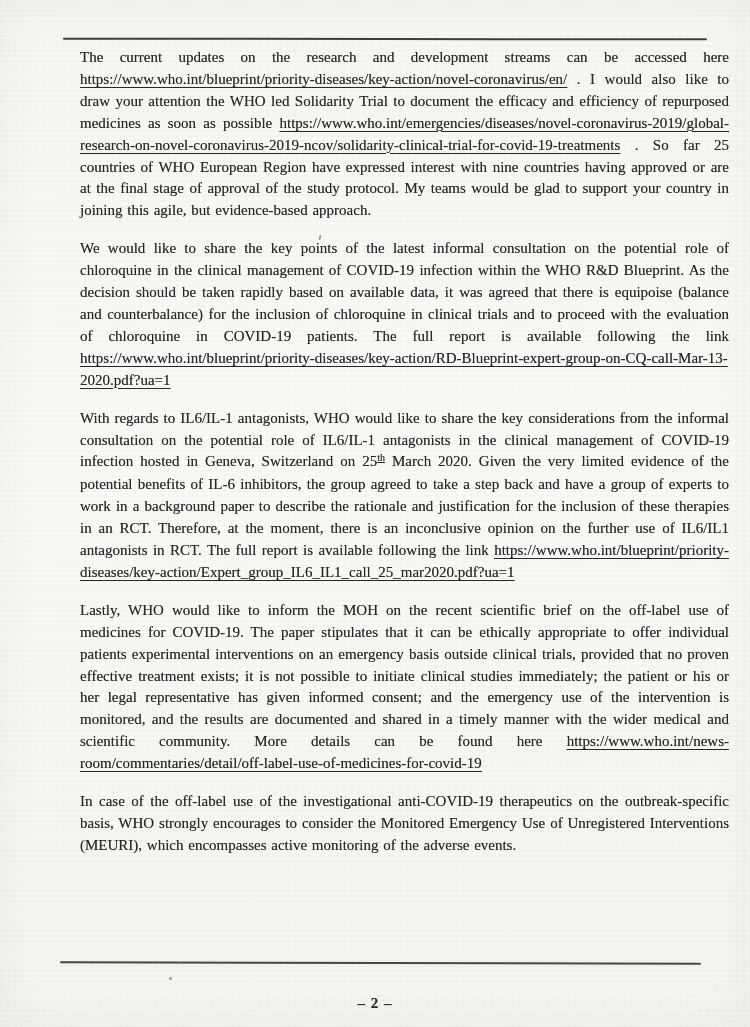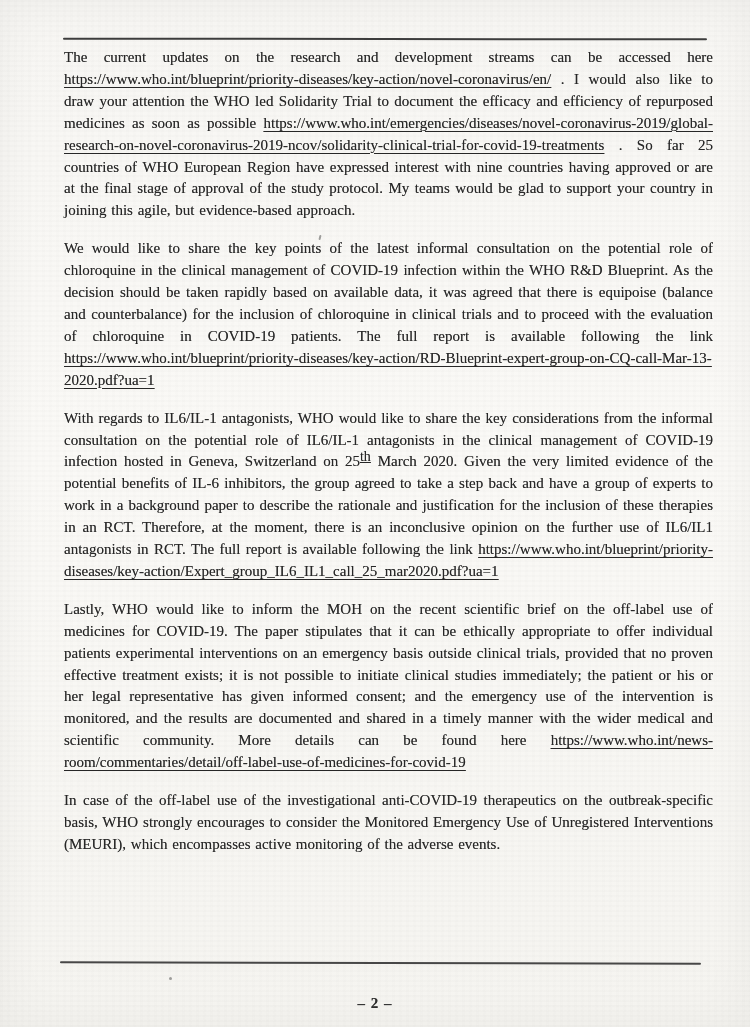--- a/index.html
+++ b/index.html
@@ -14,37 +14,37 @@
   .scan-noise{
     position:absolute;inset:0;pointer-events:none;
     background:
       repeating-linear-gradient(0deg, rgba(0,0,0,0.012) 0 2px, rgba(0,0,0,0) 2px 5px),
       repeating-linear-gradient(90deg, rgba(0,0,0,0.008) 0 3px, rgba(0,0,0,0) 3px 7px);
   }
   .rule{position:absolute;background:#3d3d3d;height:2px;border-radius:1px;}
   .rule-top{left:63px;top:38px;width:644px;transform:rotate(0.06deg);}
   .rule-bottom{left:60px;top:962px;width:641px;background:#474747;transform:rotate(0.12deg);}
   .content{
-    position:absolute;left:64px;top:47px;width:649px;
+    position:absolute;left:80px;top:47px;width:649px;
     color:#272727;
     font-size:15px;line-height:21.9px;
     text-align:justify;
     word-spacing:1px;
     text-shadow:0 0 0.55px rgba(40,40,40,0.55);
   }
   .content p{margin:0 0 16px 0;}
   .doc-link{
     color:inherit;
     text-decoration:underline;
     text-underline-offset:2.5px;
     text-decoration-thickness:1px;
     overflow-wrap:break-word;
     cursor:pointer;
   }
-  .sup{font-size:14px;position:relative;top:-5px;text-decoration:underline;}
+  .sup{font-size:10px;position:relative;top:-5px;text-decoration:underline;}
   .page-number{
     position:absolute;left:0;top:995px;width:100%;
     text-align:center;
     font-size:15px;font-weight:700;letter-spacing:1px;
     color:#2e2e2e;
     text-shadow:0 0 0.5px rgba(46,46,46,0.5);
   }
   .speck{position:absolute;background:rgba(70,70,70,0.5);}
   .speck-1{left:169px;top:977px;width:3px;height:3px;border-radius:50%;}
   .speck-2{left:319px;top:235px;width:2px;height:5px;transform:rotate(14deg);border-radius:1px;}

